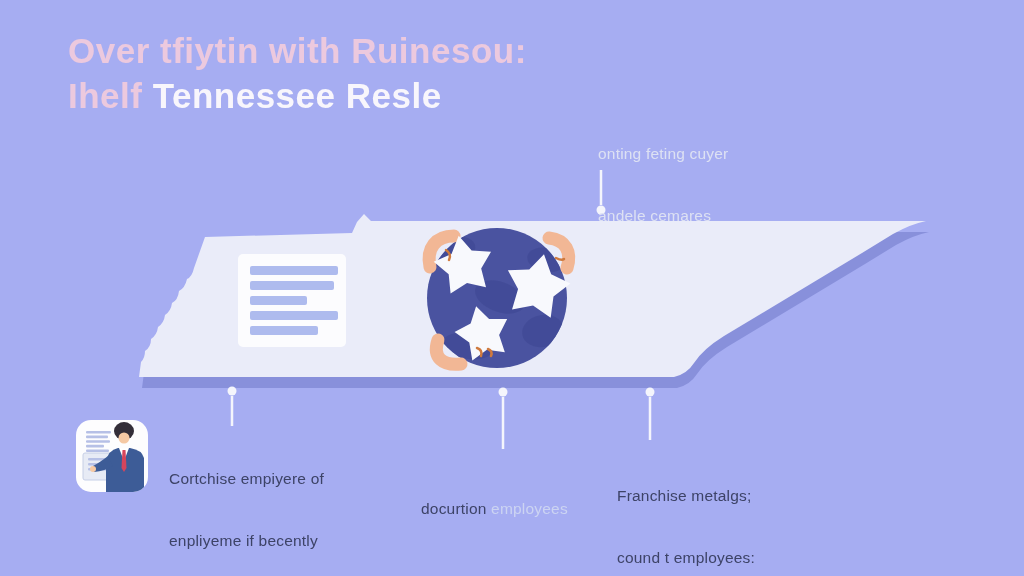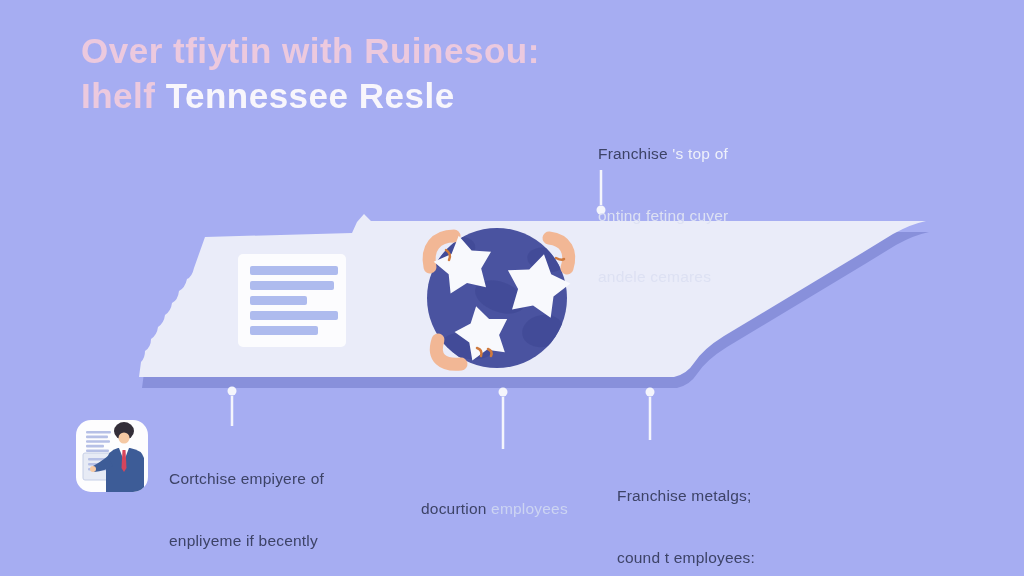--- a/index.html
+++ b/index.html
@@ -7,21 +7,21 @@
     width:1024px;height:576px;overflow:hidden;
     background:#a6adf2;
     font-family:"Liberation Sans", sans-serif;
     position:relative;
   }
   .stage{position:absolute;inset:0;width:1024px;height:576px;}
   svg.bg{position:absolute;left:0;top:0;}
 
   
   .title{
-    position:absolute;left:81px;top:28px;
+    position:absolute;left:68px;top:28px;
     font-size:35px;font-weight:700;line-height:45px;letter-spacing:.5px;
   }
   .title .pink{color:#ecc9de;}
   .title .white{color:#f8f6fc;}
   .subtitle{
     position:absolute;left:72px;top:139px;
     font-size:21px;letter-spacing:.4px;color:#e8ebfa;font-weight:400;
   }
 
   
@@ -148,21 +148,20 @@
     </g>
   </svg>
 
   <div class="title">
     <div class="pink">Over tfiytin with Ruinesou:</div>
     <div><span class="pink">Ihelf</span><span class="white" style="white-space:pre-wrap"> Tennessee Resle</span></div>
   </div>
 
 
   <div class="callout co-top-right">
-    <div><span class="t-dark">Franchise</span><span class="t-light"> 's top of</span></div>
     <div class="t-soft">onting feting cuyer</div>
     <div class="t-soft">andele cemares</div>
   </div>
 
   <div class="callout co-bottom-left">
     <div class="t-dark">Cortchise empiyere of</div>
     <div class="t-dark">enpliyeme if becently</div>
     
     
   </div>

